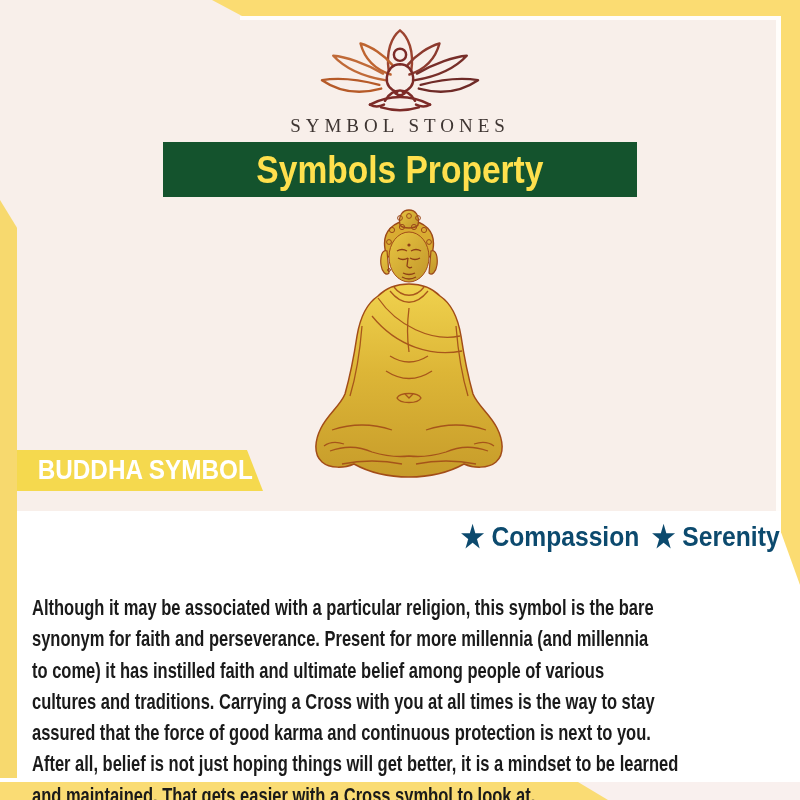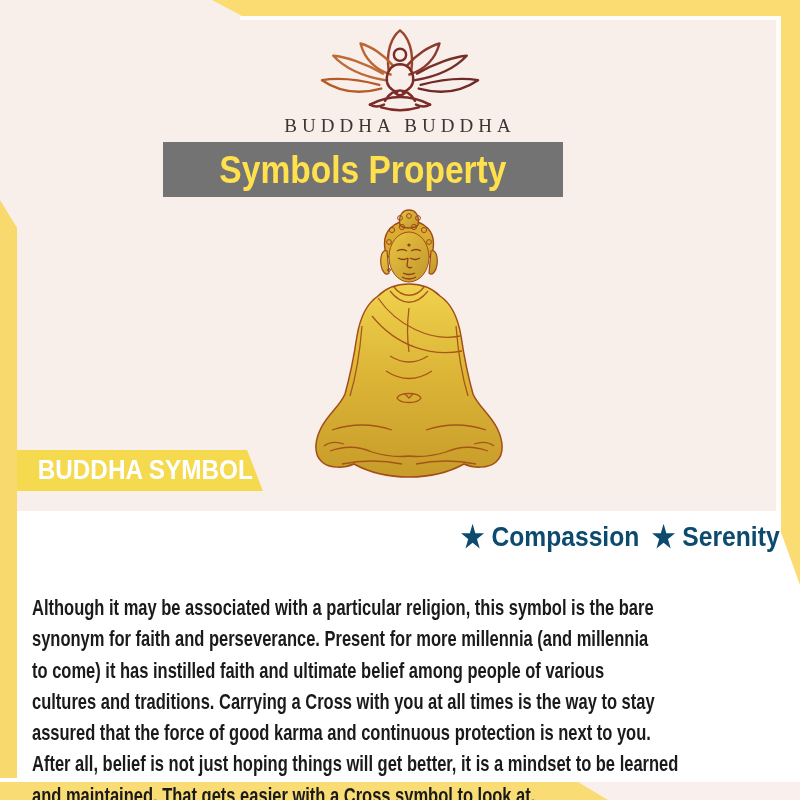--- a/index.html
+++ b/index.html
@@ -18,21 +18,21 @@
   .left-strip{position:absolute;left:0;top:200px;width:17px;height:578px;background:#F7D96E;
               clip-path:polygon(0 0,100% 4.8%,100% 100%,0 100%);}
   .bottom-band{position:absolute;left:0;top:782px;width:610px;height:18px;background:#FADC74;
                clip-path:polygon(0 0,578px 0,608px 18px,0 18px);}
   
   .logo-wrap{position:absolute;left:0;top:20px;width:800px;text-align:center;}
   .logo-svg{display:block;margin:0 auto;}
   .brand-name{margin-top:1px;font-family:"Liberation Serif",serif;font-size:19px;
               letter-spacing:5px;color:#3E3532;font-weight:500;}
   
-  .title-box{position:absolute;left:163px;top:142px;width:400px;height:55px;background:#737373;
+  .title-box{position:absolute;left:163px;top:142px;width:474px;height:55px;background:#14532d;
              display:flex;align-items:center;justify-content:center;}
   .title-text{font-size:39px;font-weight:bold;color:#FFE04D;display:inline-block;
               transform:scaleX(0.86);transform-origin:center;letter-spacing:0;}
   
   .statue-wrap{position:absolute;left:302px;top:206px;width:214px;height:278px;}
   
   .tag-banner{position:absolute;left:17px;top:450px;width:250px;height:41px;background:#F5D94E;
               clip-path:polygon(0 0,230px 0,246px 100%,0 100%);display:flex;align-items:center;}
   .tag-text{color:#FFFFFF;font-size:27px;font-weight:bold;padding-left:23px;display:inline-block;
             transform:scaleX(0.9);transform-origin:0 50%;white-space:nowrap;}
@@ -83,21 +83,21 @@
           <path d="M100,47 C92,47 87,53 86,61 C85,69 90,74 97,77"></path>
           <path d="M100,47 C108,47 113,53 114,61 C115,69 110,74 103,77"></path>
           <path d="M95,78 Q100,82 105,78"></path>
           <path d="M84,86 C88,78 95,75 100,75 C105,75 112,78 116,86"></path>
           <path d="M68,90 C80,84 90,82 100,82 C110,82 120,84 132,90"></path>
           <path d="M68,90 Q75,94 83,90 M132,90 Q125,94 117,90"></path>
           <path d="M80,93 Q100,99 120,93"></path>
         </g>
       </g>
     </svg>
-    <div class="brand-name">BUDDHA BUDDHA</div>
+    <div class="brand-name">SYMBOL STONES</div>
   </div>
 
   <div class="title-box">
     <span class="title-text">Symbols Property</span>
   </div>
 
   <div class="statue-wrap">
     <svg width="214" height="278" viewBox="0 0 214 278">
       <defs>
         <linearGradient id="goldGrad" x1="0" y1="0" x2="0" y2="1">

